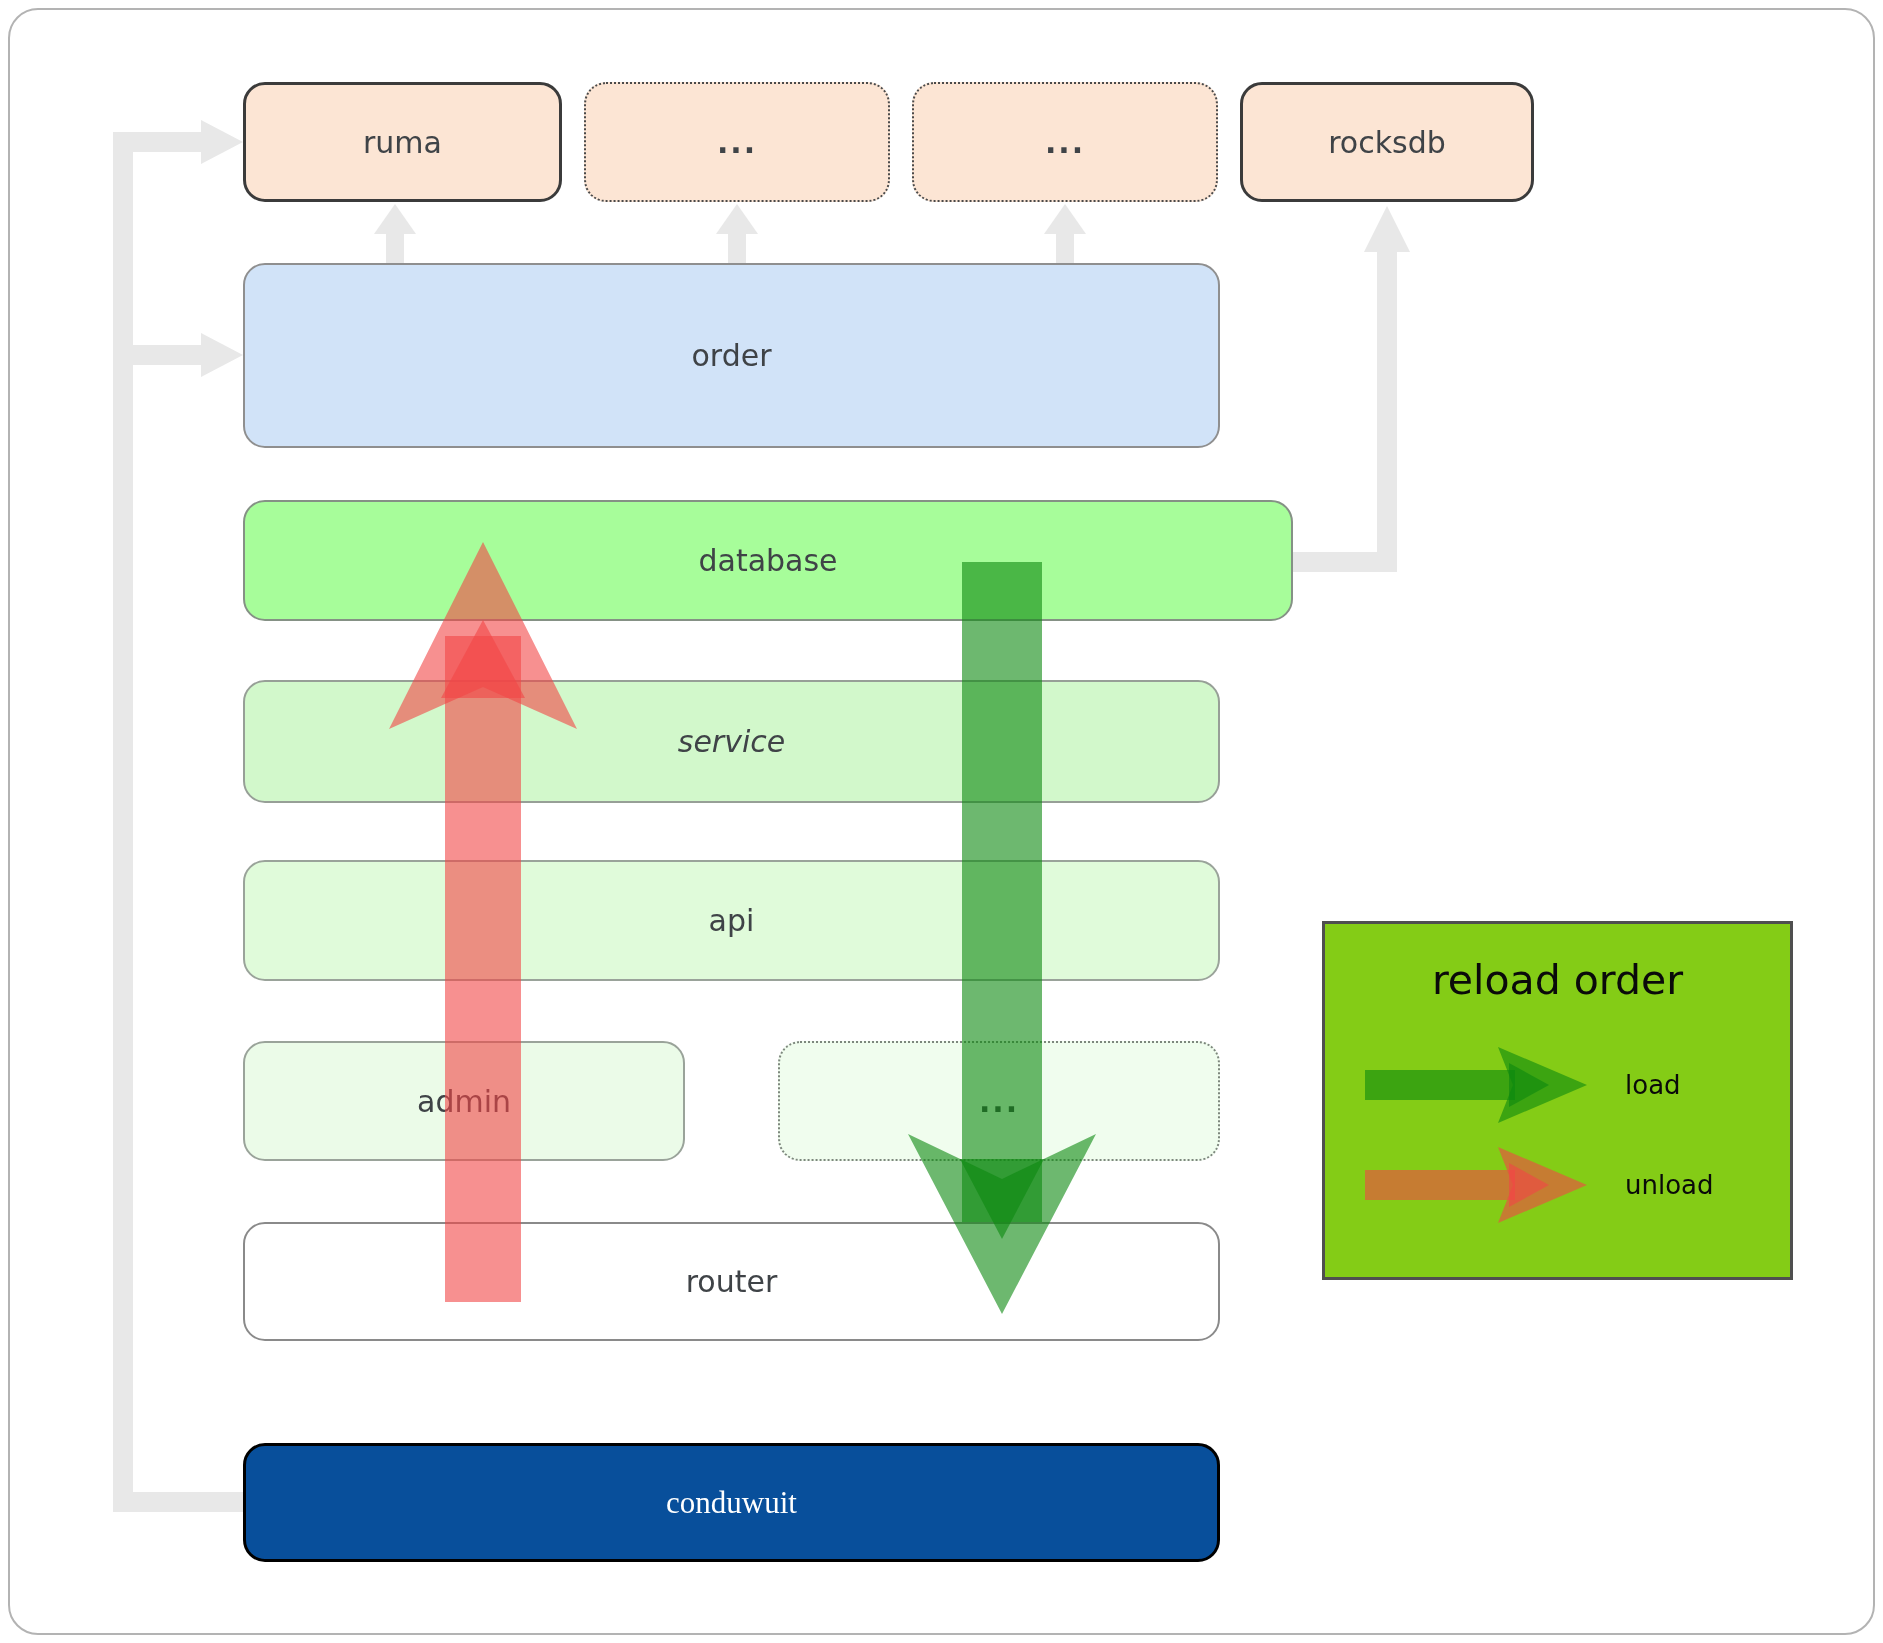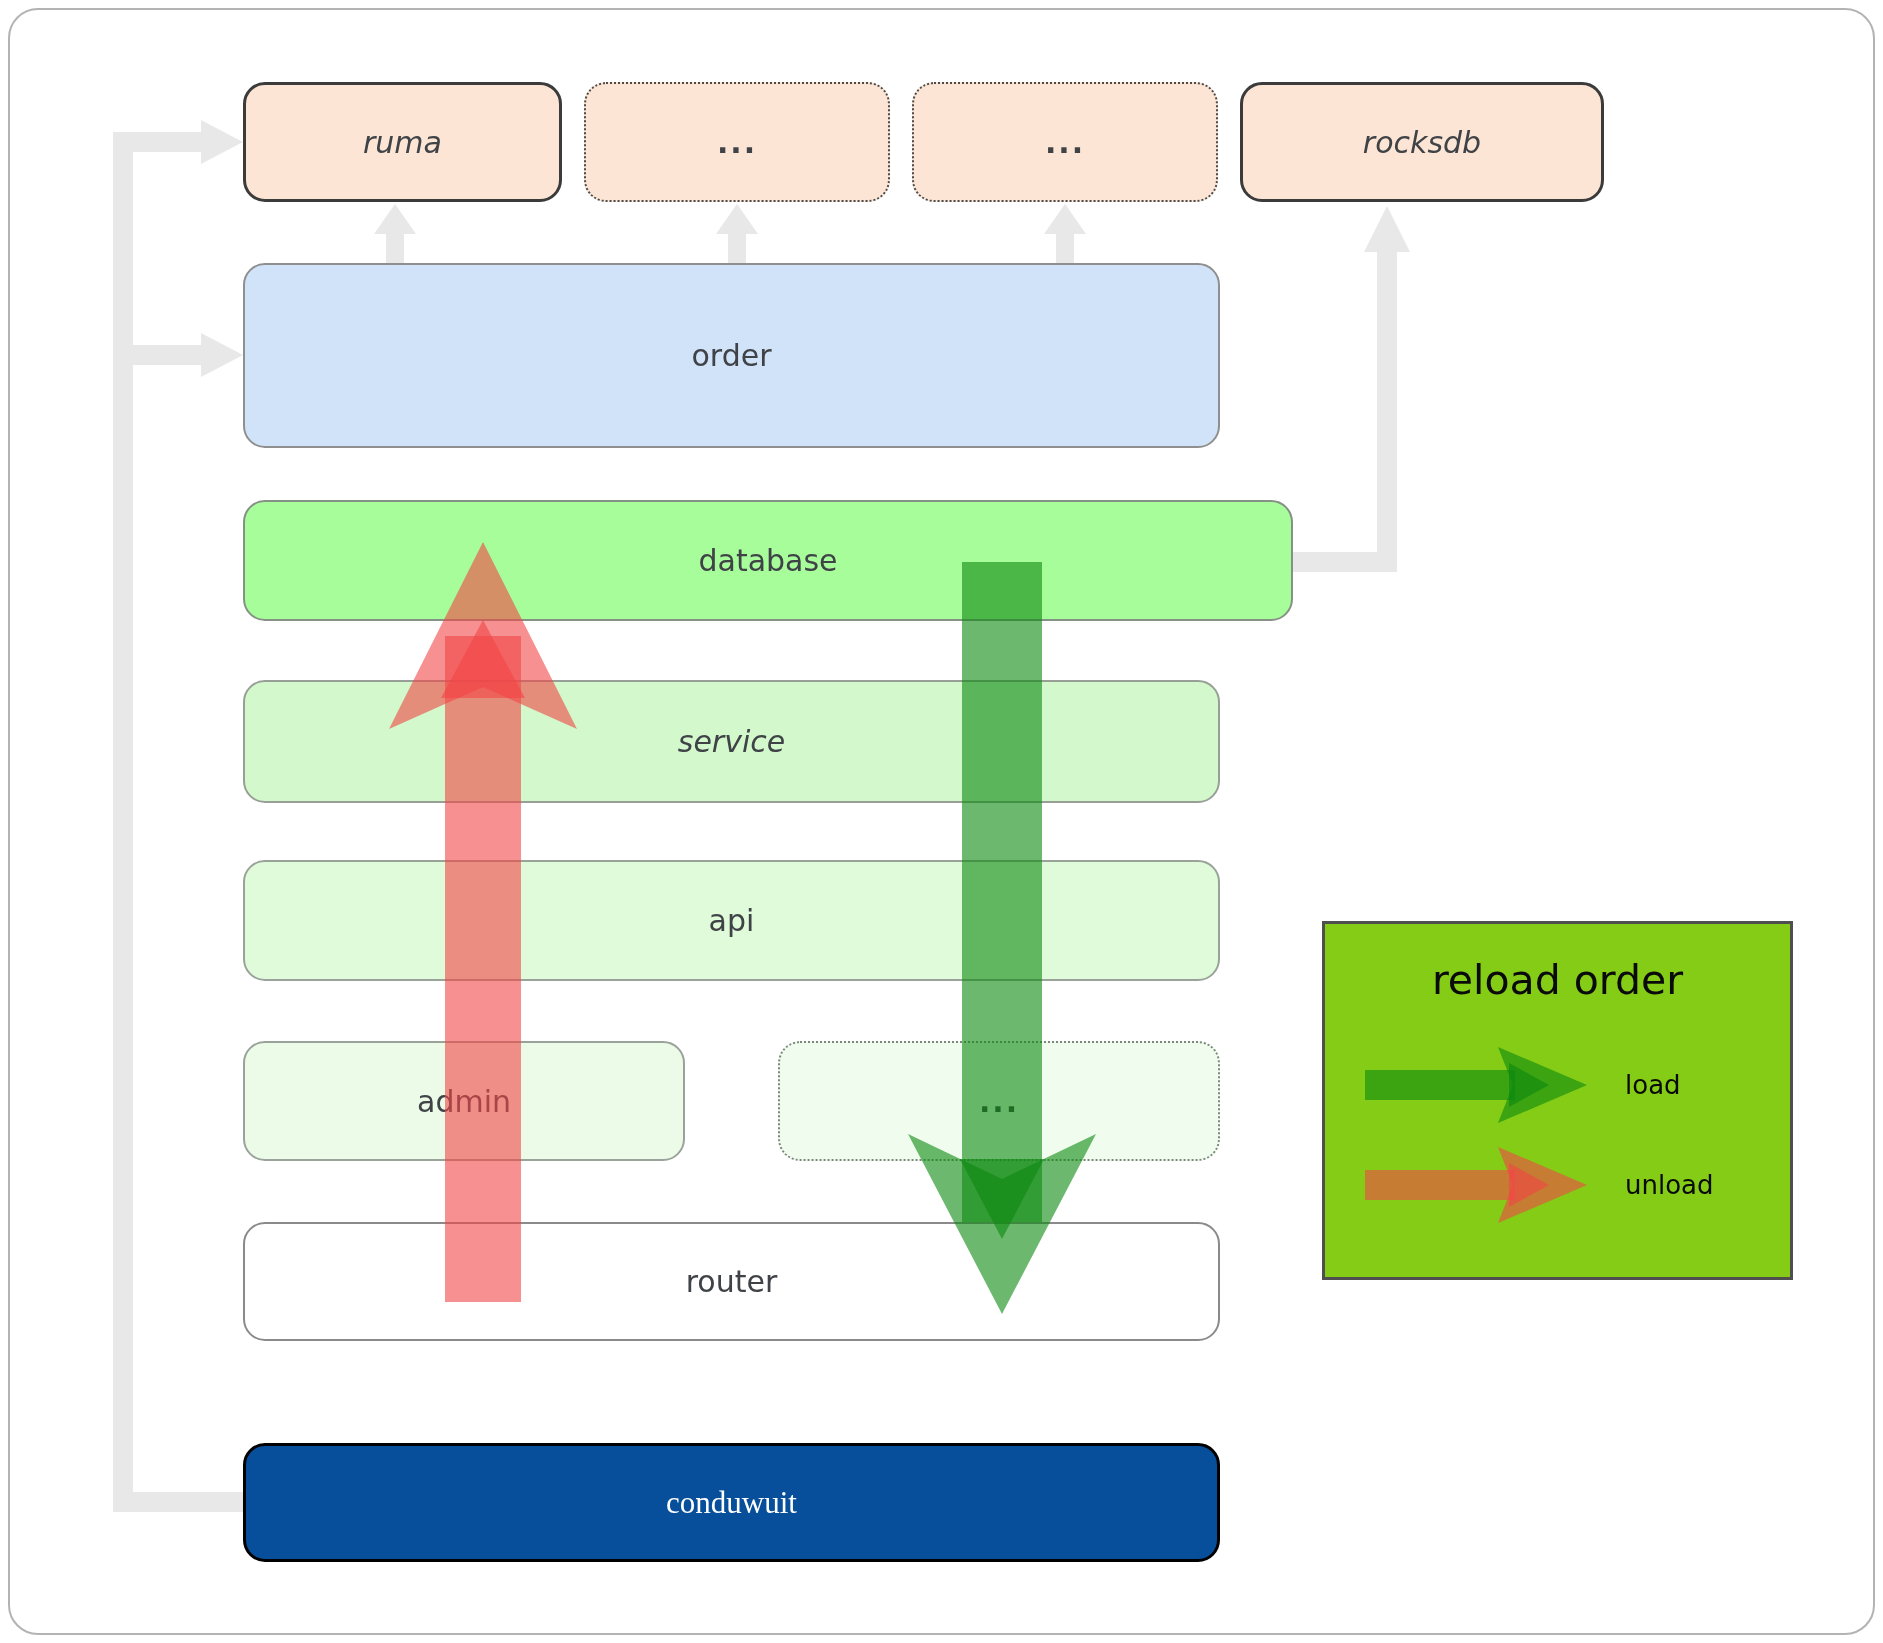--- a/index.html
+++ b/index.html
@@ -16,21 +16,21 @@
   }
   svg.layer{position:absolute;left:0;top:0;pointer-events:none;}
   #connector-layer{z-index:1;}
   #arrow-layer{z-index:3;}
   .box{
     position:absolute;display:flex;align-items:center;justify-content:center;
     box-sizing:border-box;border-radius:22px;z-index:2;
     font-size:30px;color:#3f4347;
   }
   .box .lbl{white-space:nowrap;}
-  .peach-solid{background:#fce5d4;border:3px solid #3b3b3b;font-style:italic;}
+  .peach-solid{background:#fce5d4;border:3px solid #3b3b3b;}
   .peach-dotted{background:#fce5d4;border:2px dotted #4a4a4a;}
   .core{background:#d1e3f8;border:2px solid #8f8f8f;}
   .database{background:#a7fd9a;border:2px solid #859185;}
   .service{background:#d2f8cb;border:2px solid #979f97;font-style:italic;}
   .api{background:#e0fbda;border:2px solid #9aa39a;}
   .admin{background:#ebfbe8;border:2px solid #9aa39a;}
   .dotted-pale{background:#f0fdee;border:2px dotted #7d877d;}
   .router{background:#ffffff;border:2px solid #8a8a8a;}
   .conduwuit{background:#084f9b;border:3px solid #000000;color:#ffffff;font-size:31px;}
   .dots{font-weight:700;letter-spacing:2px;}
@@ -84,21 +84,21 @@
 
   <div class="box peach-solid" style="left:243px;top:82px;width:319px;height:120px;">
     <span class="lbl">ruma</span>
   </div>
   <div class="box peach-dotted" style="left:584px;top:82px;width:306px;height:120px;">
     <span class="lbl dots">...</span>
   </div>
   <div class="box peach-dotted" style="left:912px;top:82px;width:306px;height:120px;">
     <span class="lbl dots">...</span>
   </div>
-  <div class="box peach-solid" style="left:1240px;top:82px;width:364px;height:120px;">
+  <div class="box peach-solid" style="left:1240px;top:82px;width:294px;height:120px;">
     <span class="lbl">rocksdb</span>
   </div>
 
   <div class="box core" style="left:243px;top:263px;width:977px;height:185px;">
     <span class="lbl">order</span>
   </div>
   <div class="box database" style="left:243px;top:500px;width:1050px;height:121px;">
     <span class="lbl">database</span>
   </div>
   <div class="box service" style="left:243px;top:680px;width:977px;height:123px;">

